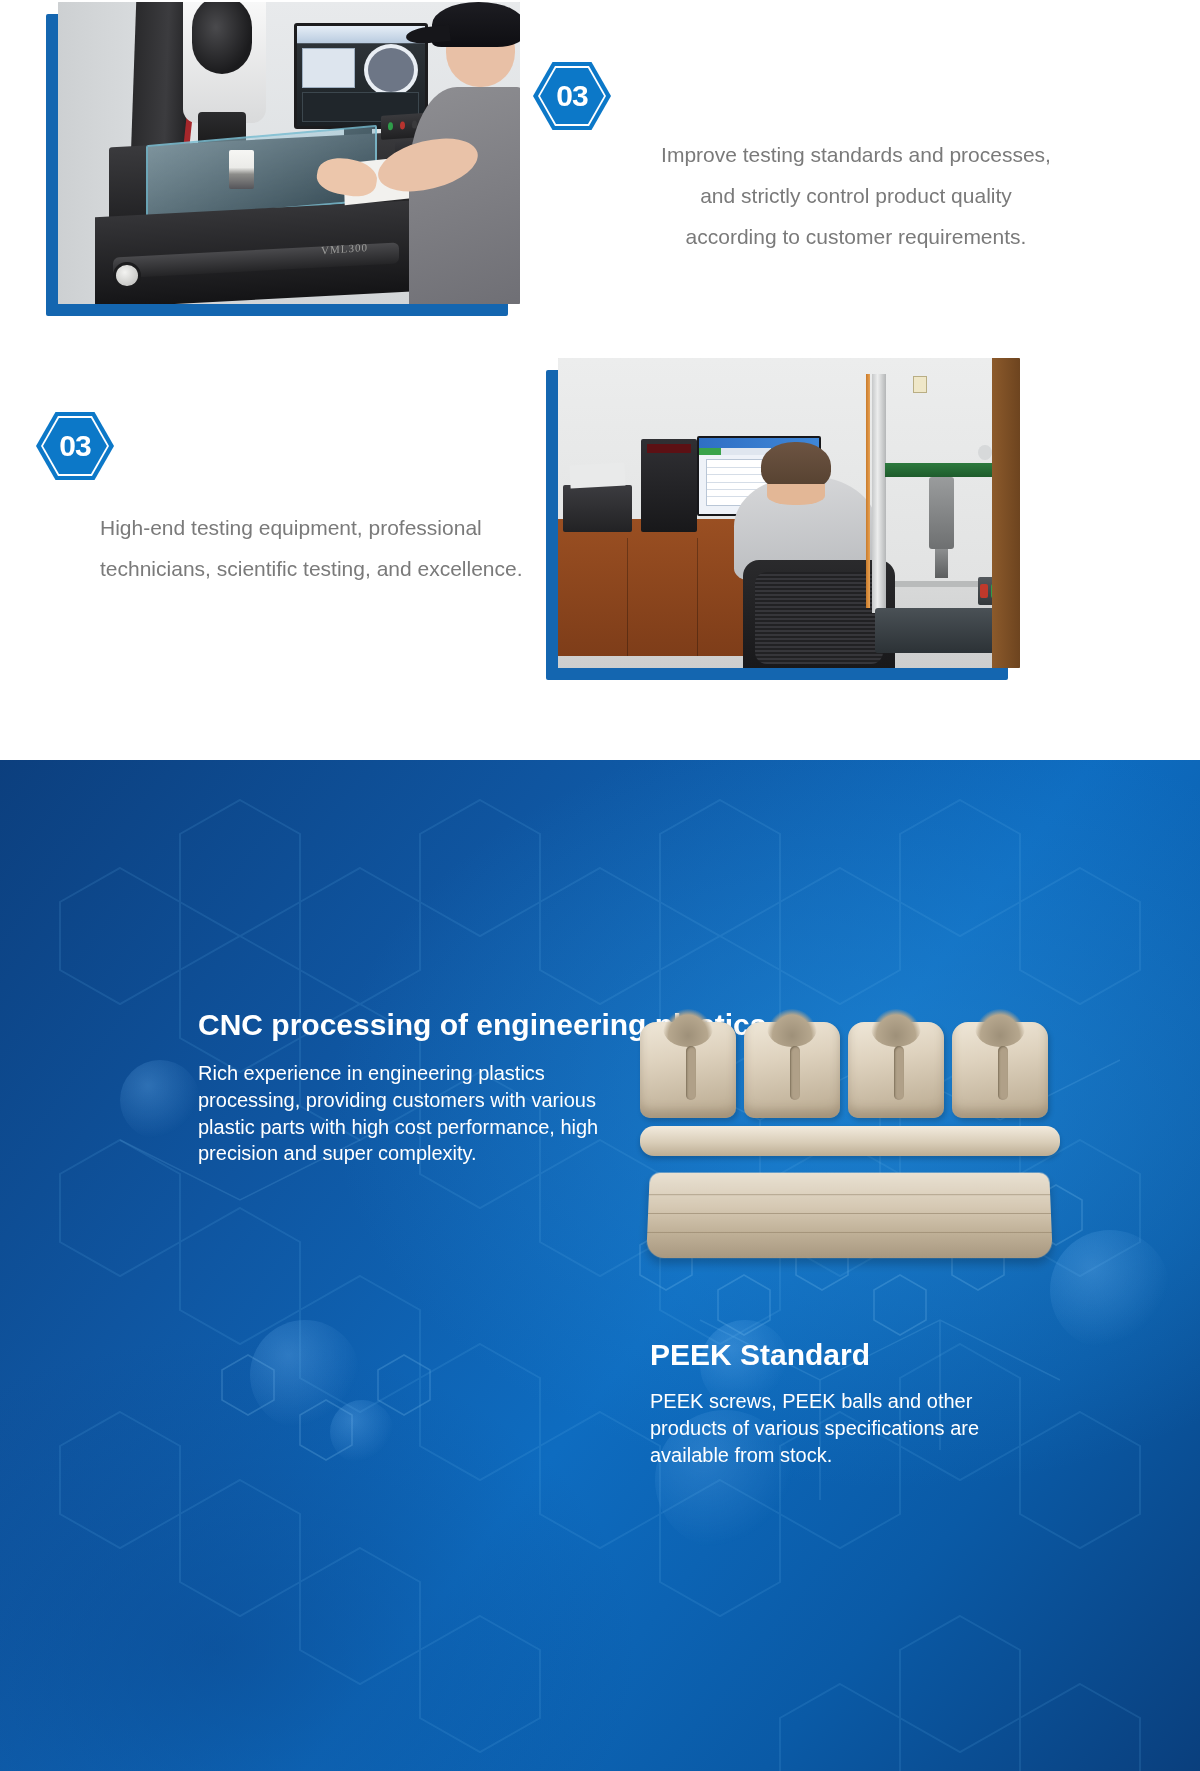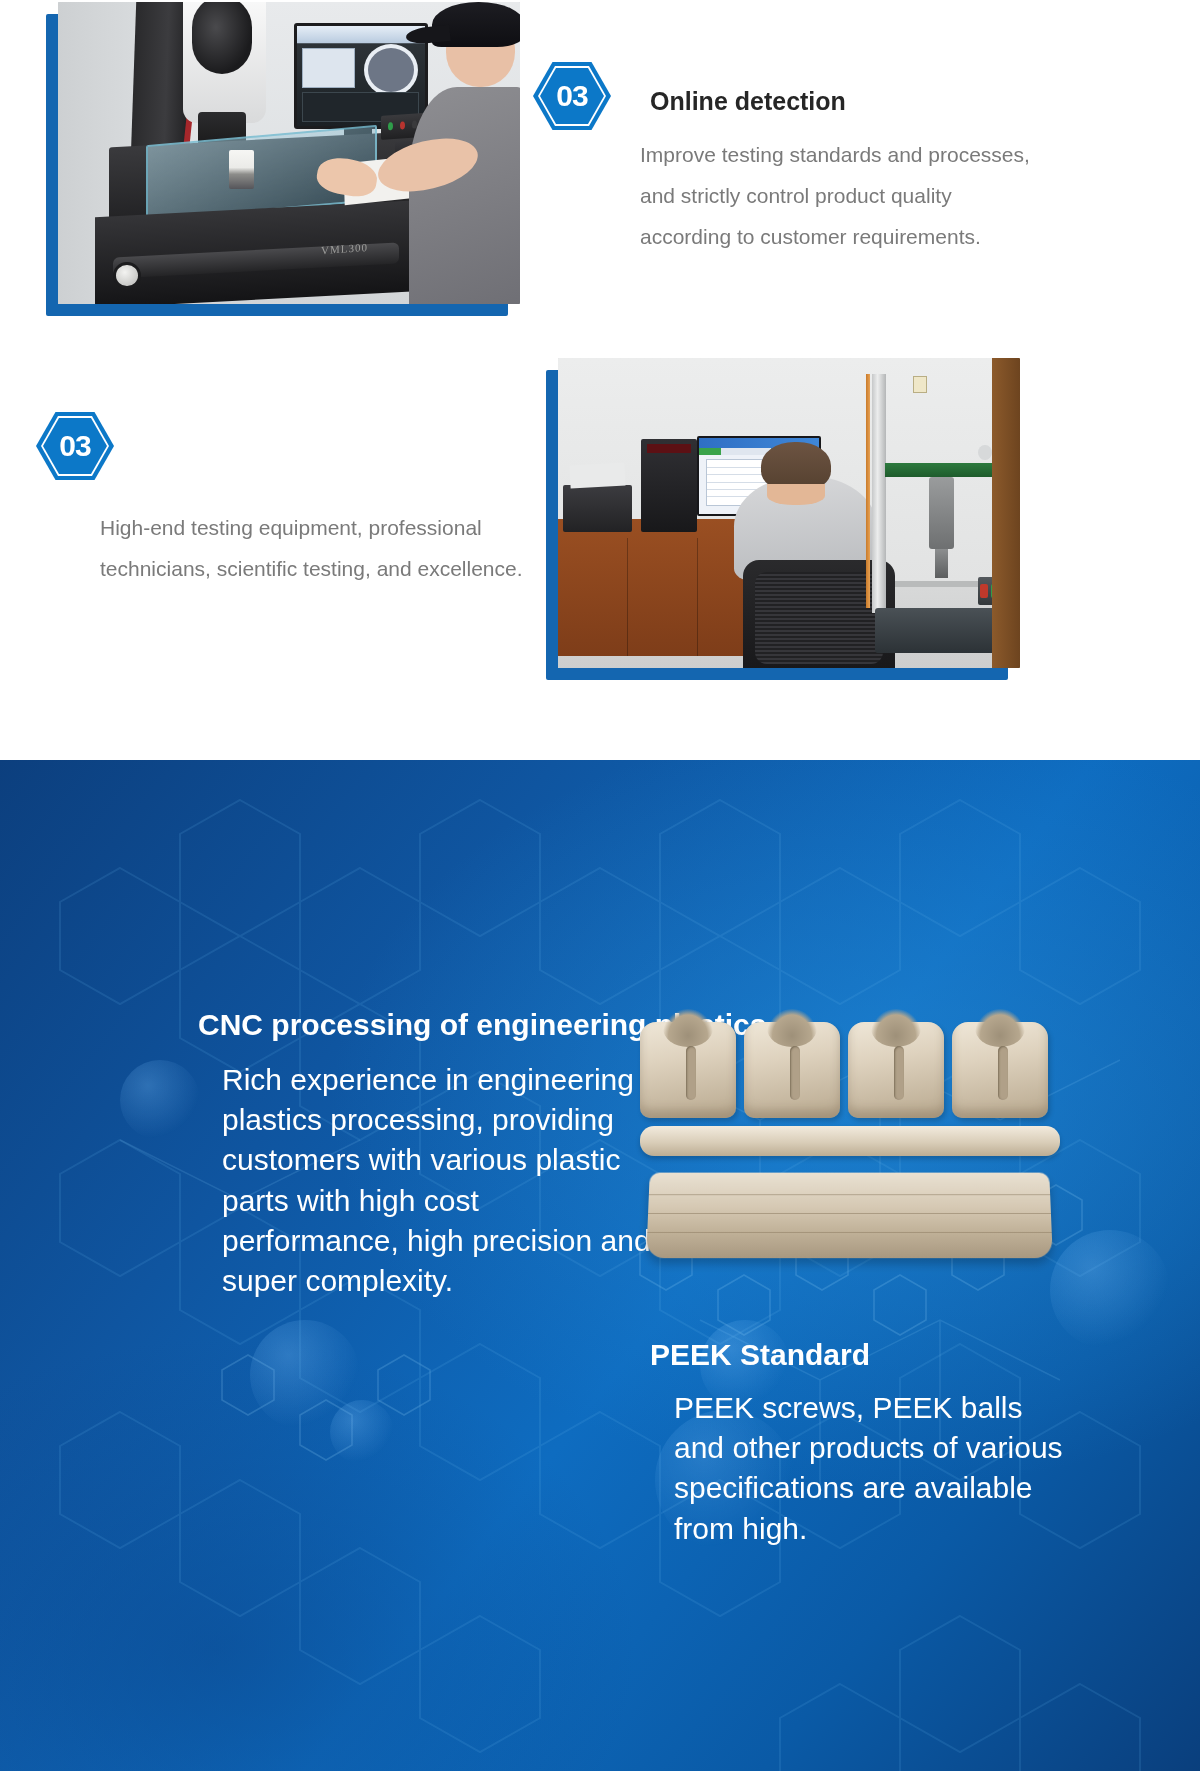--- a/index.html
+++ b/index.html
@@ -222,21 +222,21 @@
   }
 
   .big-num {
     position:absolute; color:#ffffff; font-weight:bold;
     font-size:152px; line-height:1; letter-spacing:-4px;
   }
   .svc-head {
     position:absolute; color:#ffffff; font-weight:bold; font-size:30px;
   }
   .svc-body {
-    position:absolute; color:#ffffff; font-size:30px; line-height:1.34;margin-left:24px;
+    position:absolute; color:#ffffff; font-size:20px; line-height:1.34;
   }
 
   
   .peek-part { position:absolute; left:640px; top:1022px; width:420px; height:250px; }
   .peek-part .row { position:absolute; left:0; width:100%; }
   .pp-top { top:0; height:96px; }
   .pp-seg {
     position:absolute; top:0; height:96px; width:96px;
     background:linear-gradient(170deg,#efe7d8 0%,#ded2be 38%,#c9bba4 72%,#b9a98f 100%);
     border-radius:16px 16px 10px 10px;
@@ -312,22 +312,21 @@
       </div>
     </div>
   </div>
 
   <div class="hex-badge" style="left:533px; top:62px;">
     <div class="hex-outer"></div>
     <div class="hex-inner"></div>
     <div class="hex-fill"></div>
     <div class="hex-num">03</div>
   </div>
-  <div class="card-head" style="left:650px; top:83px; width:470px;">Online detection</div>
-  <div class="card-body" style="left:640px; top:135px; width:400px;">Improve testing standards and processes, and strictly control product quality according to customer requirements.</div>
+  <div class="card-body" style="left:656px; top:135px; width:400px;text-align:center;">Improve testing standards and processes, and strictly control product quality according to customer requirements.</div>
 
   <div class="hex-badge" style="left:36px; top:412px;">
     <div class="hex-outer"></div>
     <div class="hex-inner"></div>
     <div class="hex-fill"></div>
     <div class="hex-num">03</div>
   </div>
   <div class="card-body" style="left:100px; top:508px; width:430px;">High-end testing equipment, professional technicians, scientific testing, and excellence.</div>
 
   <div class="photo-frame" id="photo-accuracy">
@@ -482,14 +481,14 @@
     </div>
     <div class="pp-bar" style="top:104px;"></div>
     <div class="pp-base">
       <i style="top:26%"></i>
         <i style="top:48%"></i>
         <i style="top:70%"></i>
     </div>
   </div>
 
   <div class="svc-head" style="left:650px; top:578px; width:430px;">PEEK Standard</div>
-  <div class="svc-body" style="left:650px; top:628px; width:390px;">PEEK screws, PEEK balls and other products of various specifications are available from high.</div>
+  <div class="svc-body" style="left:650px; top:628px; width:390px;">PEEK screws, PEEK balls and other products of various specifications are available from stock.</div>
 </section>
 
 </body></html>

